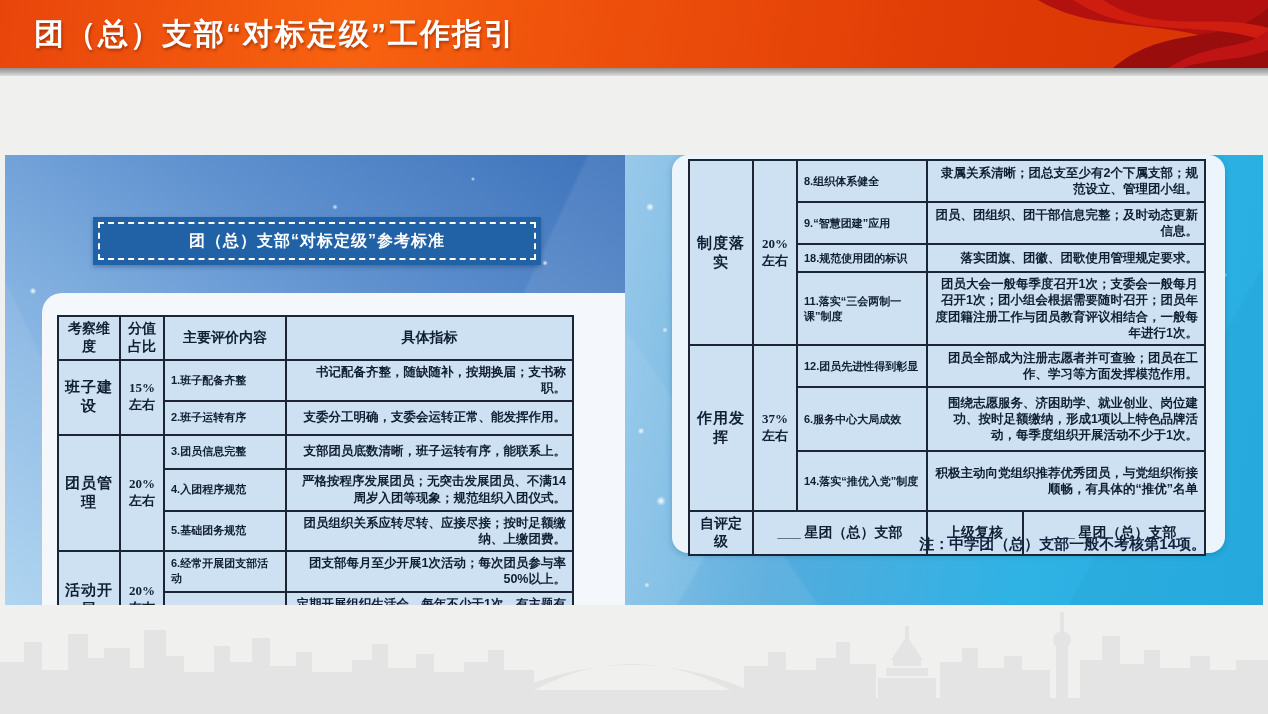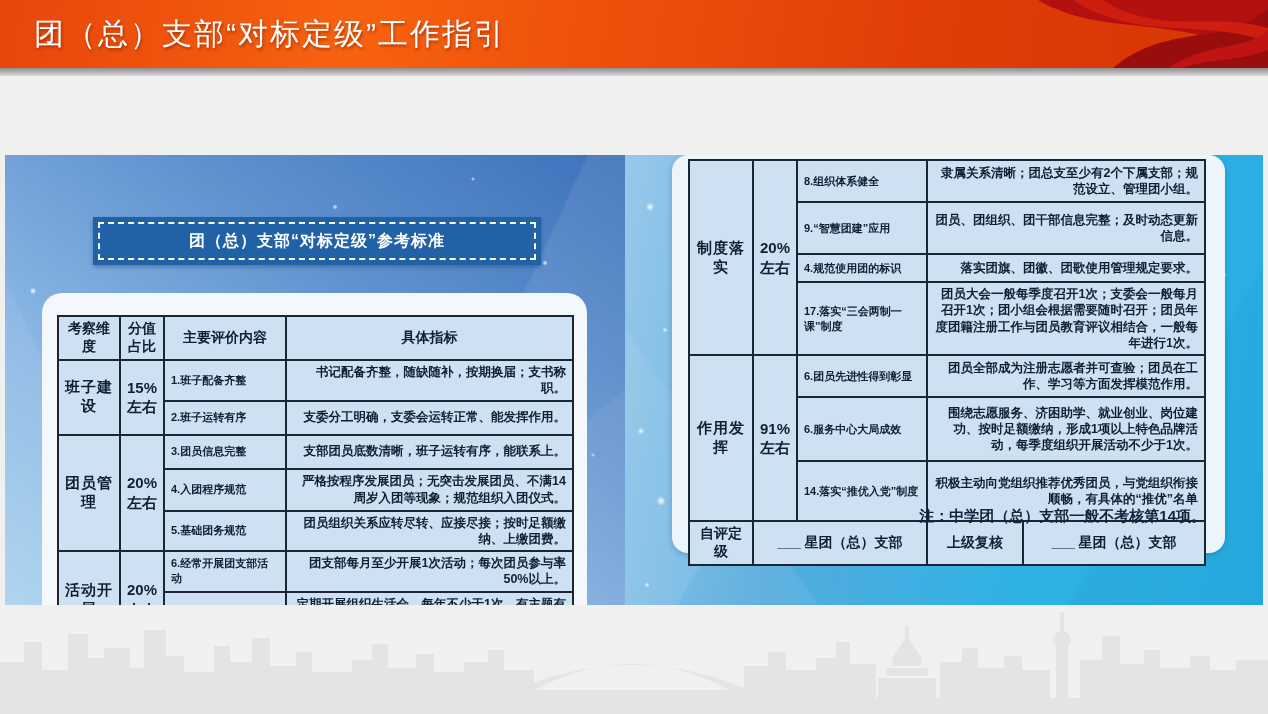--- a/index.html
+++ b/index.html
@@ -4,21 +4,21 @@
 <style>
   html,body{margin:0;padding:0;}
   body{font-family:"Liberation Sans","DejaVu Sans",sans-serif;}
   .slide{position:relative;width:1268px;height:714px;background:#f0f0ef;overflow:hidden;}
 
   
   .hdr{position:absolute;left:0;top:0;width:1268px;height:68px;
        background:linear-gradient(100deg,#e8450b 0%,#f7620f 28%,#ef520c 45%,#e03c06 75%,#d63404 100%);
        overflow:hidden;}
   .hdr-title{position:absolute;left:34px;top:50%;transform:translateY(-50%);
-       color:#fff;font-size:30px;font-weight:400;letter-spacing:2px;white-space:nowrap;
+       color:#fff;font-size:30px;font-weight:700;letter-spacing:2px;white-space:nowrap;
        text-shadow:1px 2px 3px rgba(110,25,0,.55);}
   .ribbon{position:absolute;right:0;top:0;width:250px;height:68px;}
   .hdr-strip{position:absolute;left:0;top:68px;width:1268px;height:8px;
        background:linear-gradient(#8e8e8e,#b7b7b7 55%,#dcdcdc);}
 
   
   .skyline{position:absolute;left:0;bottom:0;width:1268px;height:112px;}
 
   
   .panel-left{position:absolute;left:5px;top:155px;width:620px;height:450px;
@@ -38,21 +38,21 @@
       radial-gradient(circle 3px at 468px 24px,rgba(255,255,255,.8),rgba(255,255,255,0) 70%),
       radial-gradient(circle 4px at 540px 108px,rgba(255,255,255,.9),rgba(255,255,255,0) 70%),
       radial-gradient(circle 4px at 114px 428px,rgba(255,255,255,.7),rgba(255,255,255,0) 70%),
       radial-gradient(circle 3px at 300px 340px,rgba(255,255,255,.6),rgba(255,255,255,0) 70%),
       radial-gradient(circle 3px at 588px 300px,rgba(255,255,255,.7),rgba(255,255,255,0) 70%);}
   .ref-title{position:absolute;left:88px;top:62px;width:448px;height:48px;background:#2161a6;
        box-shadow:0 2px 4px rgba(20,50,90,.35);}
   .ref-title:before{content:"";position:absolute;inset:5px;border:2px dashed #ffffff;}
   .ref-title span{position:absolute;left:0;top:0;width:100%;height:100%;display:flex;
        align-items:center;justify-content:center;color:#fff;font-size:16px;font-weight:700;letter-spacing:1px;white-space:nowrap;}
-  .card-left{position:absolute;left:37px;top:138px;width:545px;height:330px;
+  .card-left{position:absolute;left:37px;top:138px;width:648px;height:330px;
        background:#f4f8fc;border-radius:20px 20px 0 0;}
 
   
   .panel-right{position:absolute;left:625px;top:155px;width:638px;height:450px;
        background:linear-gradient(100deg,#8fc3e8 0%,#55abdd 30%,#2fb2e4 65%,#27aee2 100%);
        overflow:hidden;}
   .facet-b{position:absolute;left:0;top:0;width:100%;height:100%;pointer-events:none;
        background:
         linear-gradient(55deg,rgba(255,255,255,.07) 0 20%,transparent 20.5%),
         linear-gradient(-60deg,transparent 0 65%,rgba(255,255,255,.09) 65.5%),
@@ -66,27 +66,27 @@
       radial-gradient(circle 3px at 600px 120px,rgba(255,255,255,.6),rgba(255,255,255,0) 70%);}
   .card-right{position:absolute;left:47px;top:0;width:553px;height:398px;
        background:#ecf5fb;border-radius:16px;box-shadow:0 2px 6px rgba(10,60,110,.25);}
 
   
   table.grid{border-collapse:collapse;table-layout:fixed;}
   table.grid td,table.grid th{border:2px solid #1c2534;background:#cde1f2;color:#111f33;
        font-weight:700;vertical-align:middle;padding:3px 6px;}
   table.grid th{font-size:14px;text-align:center;}
   .c-dim{font-size:15px;text-align:center;letter-spacing:1px;margin-top:44px;}
-  .c-w{font-size:15px;line-height:1.3;}
+  .c-w{font-size:13px;text-align:center;line-height:1.3;font-family:Liberation Serif, serif;}
   .c-content{font-size:11px;text-align:left;padding-left:8px;line-height:1.35;}
   .c-ind{font-size:12.5px;text-align:right;padding-left:8px;line-height:1.3;}
   .tbl-left{position:absolute;left:15px;top:22px;width:515px;}
   .tbl-right{position:absolute;left:16px;top:4px;width:516px;}
   .c-rate{font-size:14px;text-align:center;}
-  .note{position:absolute;left:0px;top:352px;width:534px;text-align:right;
+  .note{position:absolute;left:0px;top:380px;width:534px;text-align:right;
        color:#12233f;font-size:15px;font-weight:700;}
 </style>
 </head>
 <body>
 
 <div class="slide">
 
   <div class="hdr">
     <svg class="ribbon" viewBox="0 0 250 68" preserveAspectRatio="none">
       <path d="M20,0 C85,38 150,12 250,58 L250,0 Z" fill="#b31010"></path>
@@ -232,36 +232,36 @@
             <col style="width:96px">
             <col style="width:182px">
           </colgroup>
         <tbody>
             <tr style="height:42px">
           <td class="c-dim" rowspan="4">制度落实</td>
           <td class="c-w" rowspan="4">20% 左右</td>
           <td class="c-content">8.组织体系健全</td>
           <td class="c-ind" colspan="2">隶属关系清晰；团总支至少有2个下属支部；规范设立、管理团小组。</td>
         </tr>
-        <tr style="height:52px">
+        <tr style="height:42px">
           <td class="c-content">9.“智慧团建”应用</td>
           <td class="c-ind" colspan="2">团员、团组织、团干部信息完整；及时动态更新信息。</td>
         </tr>
         <tr style="height:28px">
-          <td class="c-content">4.规范使用团的标识</td>
+          <td class="c-content">18.规范使用团的标识</td>
           <td class="c-ind" colspan="2">落实团旗、团徽、团歌使用管理规定要求。</td>
         </tr>
         <tr style="height:62px">
-          <td class="c-content">17.落实“三会两制一课”制度</td>
+          <td class="c-content">11.落实“三会两制一课”制度</td>
           <td class="c-ind" colspan="2">团员大会一般每季度召开1次；支委会一般每月召开1次；团小组会根据需要随时召开；团员年度团籍注册工作与团员教育评议相结合，一般每年进行1次。</td>
         </tr>
         <tr style="height:42px">
           <td class="c-dim" rowspan="3">作用发挥</td>
-          <td class="c-w" rowspan="3">91% 左右</td>
-          <td class="c-content">6.团员先进性得到彰显</td>
+          <td class="c-w" rowspan="3">37% 左右</td>
+          <td class="c-content">12.团员先进性得到彰显</td>
           <td class="c-ind" colspan="2">团员全部成为注册志愿者并可查验；团员在工作、学习等方面发挥模范作用。</td>
         </tr>
         <tr style="height:64px">
           <td class="c-content">6.服务中心大局成效</td>
           <td class="c-ind" colspan="2">围绕志愿服务、济困助学、就业创业、岗位建功、按时足额缴纳，形成1项以上特色品牌活动，每季度组织开展活动不少于1次。</td>
         </tr>
         <tr style="height:60px">
           <td class="c-content">14.落实“推优入党”制度</td>
           <td class="c-ind" colspan="2">积极主动向党组织推荐优秀团员，与党组织衔接顺畅，有具体的“推优”名单</td>
         </tr>

